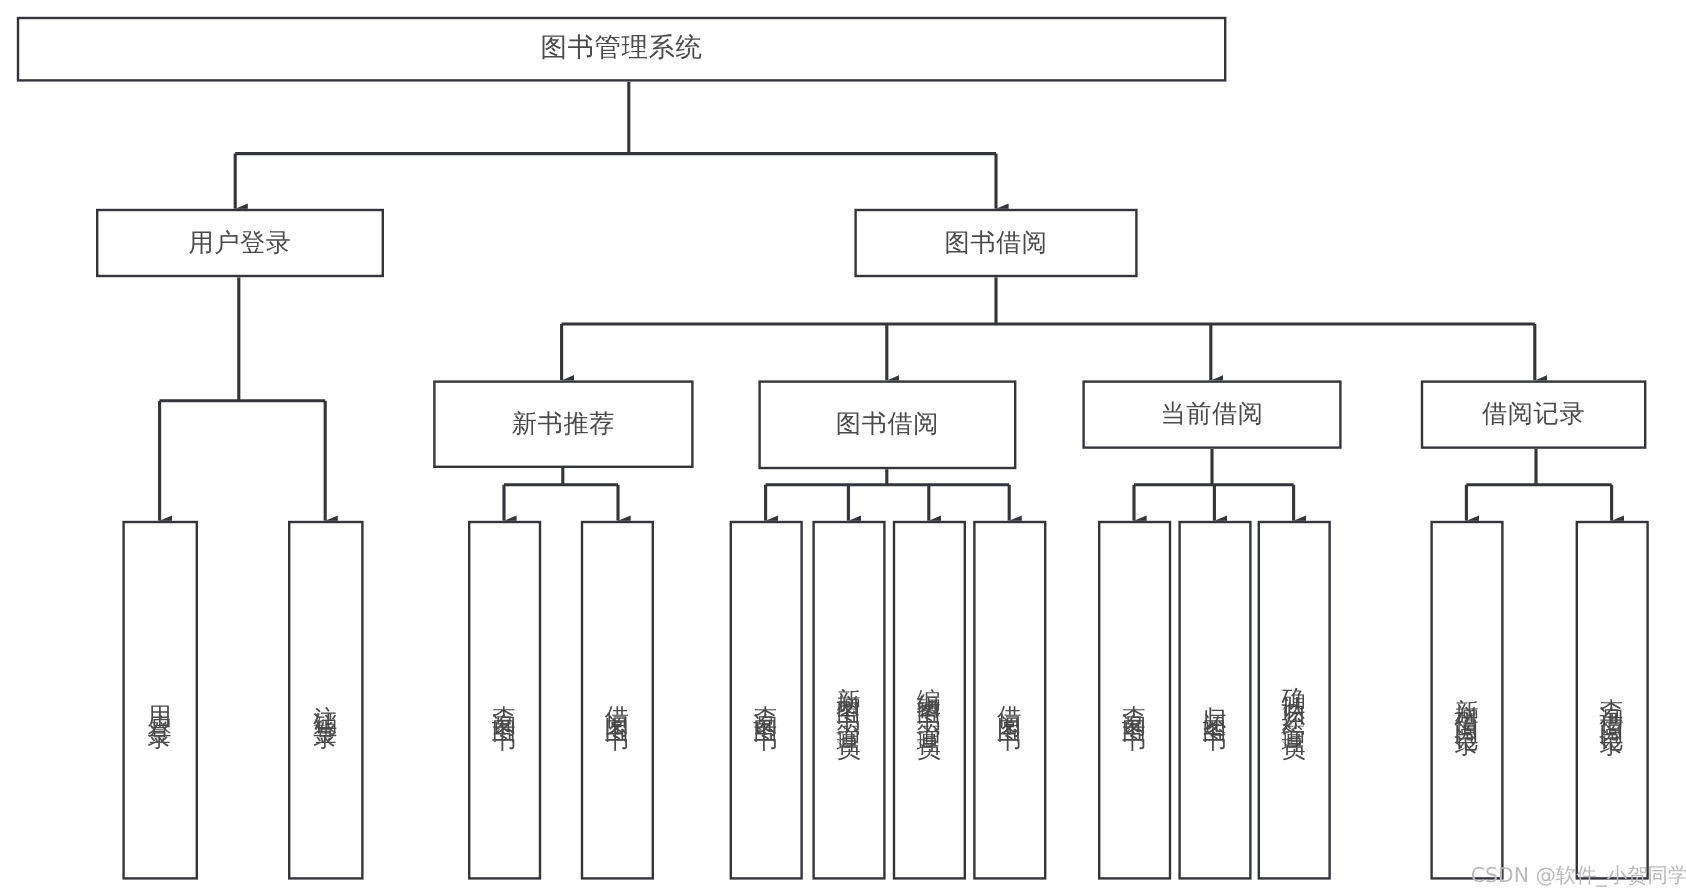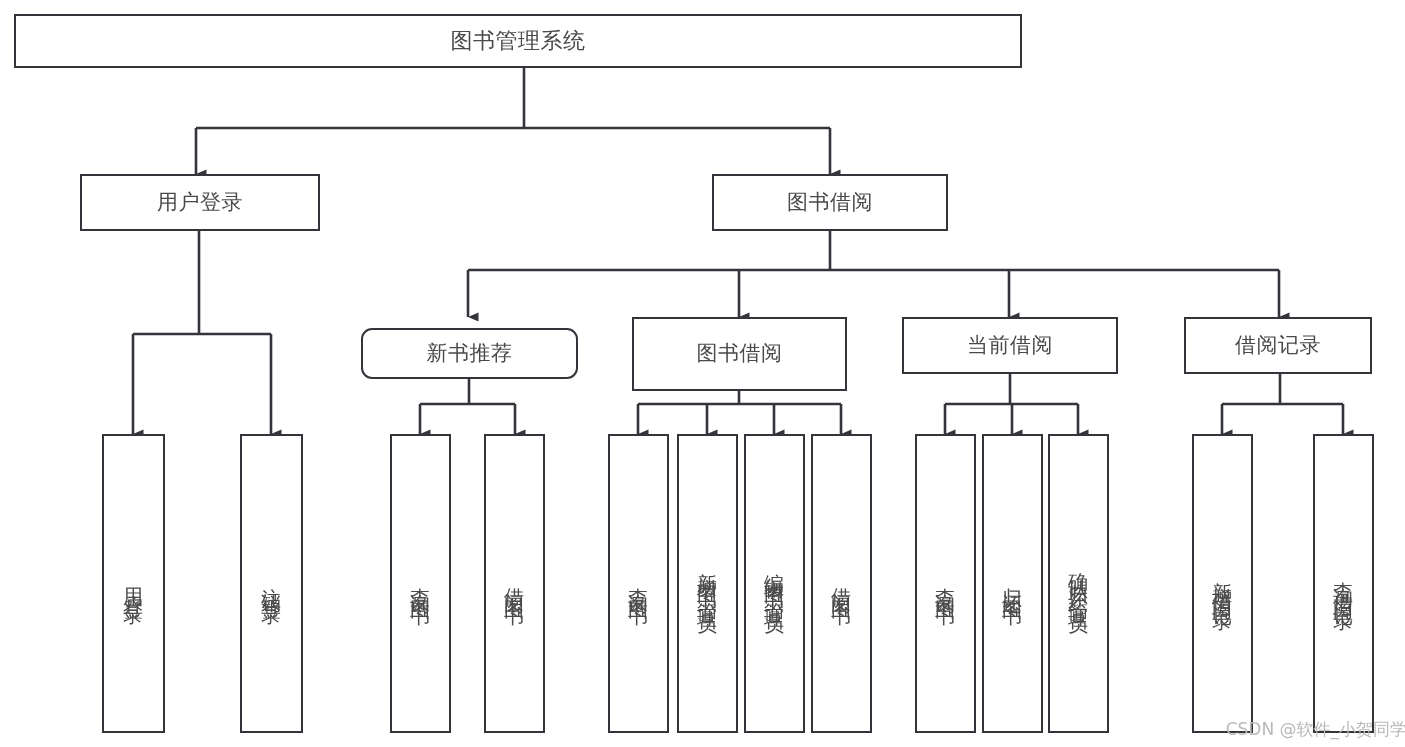--- a/index.html
+++ b/index.html
@@ -127,21 +127,21 @@
     <span class="node-label">图书管理系统</span>
   </div>
 
   <div class="node horizontal" style="left: 80px; top: 174px; width: 240px; height: 57px;">
     <span class="node-label">用户登录</span>
   </div>
   <div class="node horizontal" style="left: 712px; top: 174px; width: 236px; height: 57px;">
     <span class="node-label">图书借阅</span>
   </div>
 
-  <div class="node horizontal" style="left: 361px; top: 328px; width: 217px; height: 51px; border-radius: 11px;">
+  <div class="node horizontal" style="left: 361px; top: 317px; width: 217px; height: 73px;">
     <span class="node-label">新书推荐</span>
   </div>
   <div class="node horizontal" style="left: 632px; top: 317px; width: 215px; height: 74px;">
     <span class="node-label">图书借阅</span>
   </div>
   <div class="node horizontal" style="left: 902px; top: 317px; width: 216px; height: 57px; text-align: center;">
     <span class="node-label">当前借阅</span>
   </div>
   <div class="node horizontal" style="left: 1184px; top: 317px; width: 188px; height: 57px;">
     <span class="node-label">借阅记录</span>

